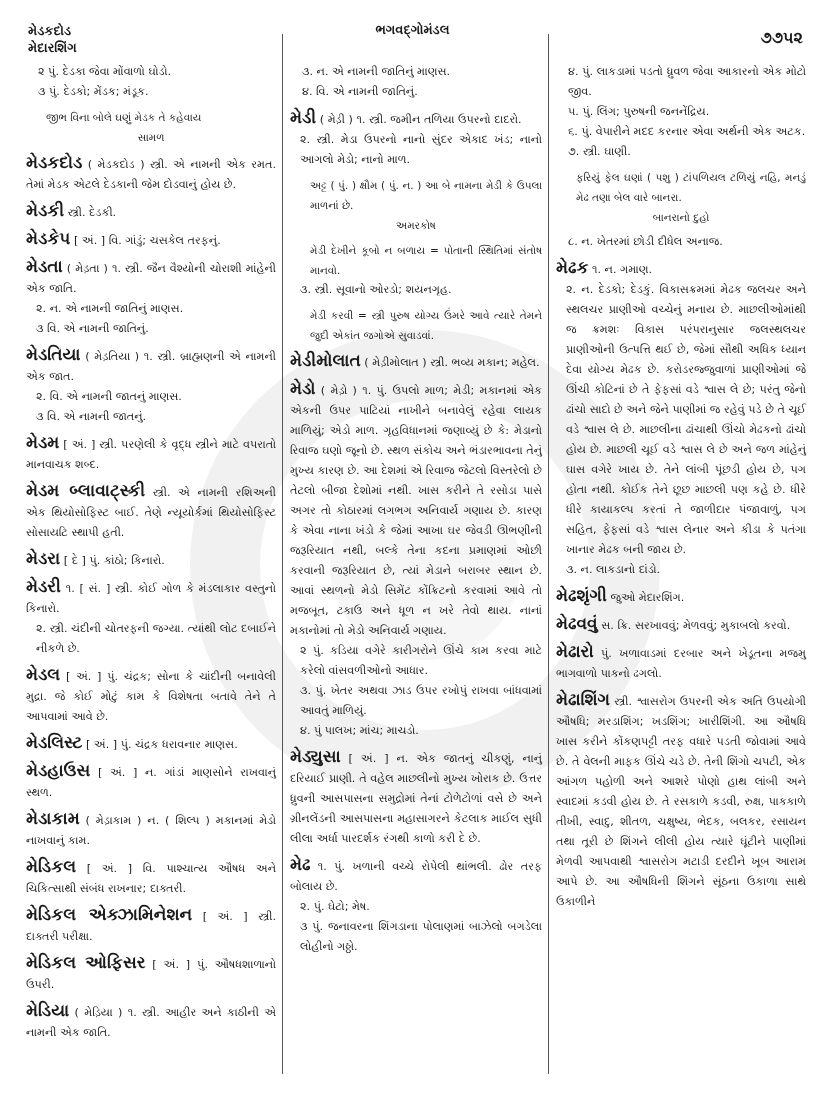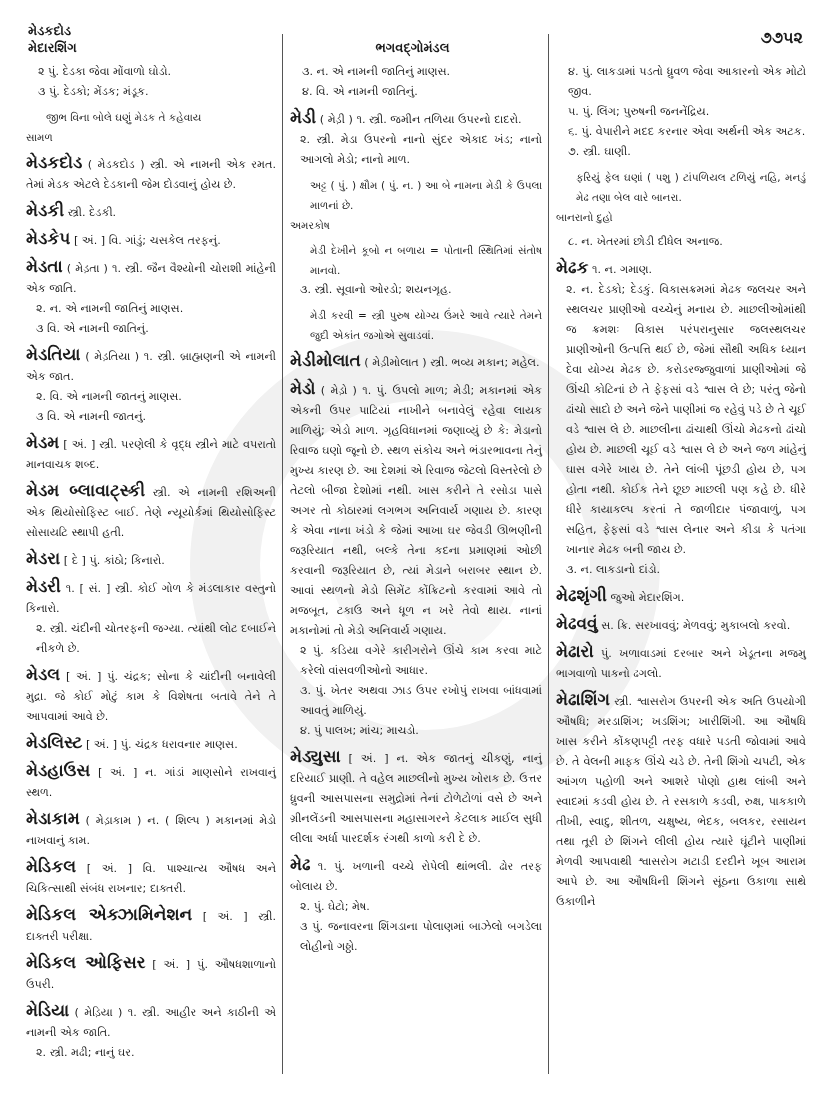--- a/index.html
+++ b/index.html
@@ -4,34 +4,34 @@
 <style>
   html, body { margin:0; padding:0; background:#ffffff; }
   body { width:825px; height:1099px; position:relative; overflow:hidden;
          font-family:"DejaVu Sans", sans-serif; color:#1a1a1a; }
   .watermark { position:absolute; left:190px; top:330px; width:470px; height:470px;
                border-radius:50%; border:70px solid #f1f1f1; box-sizing:border-box; z-index:0; }
   .watermark2 { position:absolute; left:330px; top:470px; width:190px; height:190px;
                border-radius:50%; background:#f6f6f6; z-index:0; }
   .header { position:absolute; top:22px; left:0; width:825px; height:40px; z-index:2; }
   .guide { position:absolute; left:28px; top:0; font-weight:bold; font-size:13px; line-height:17px; }
-  .title { position:absolute; left:0; width:825px; top:18px; text-align:center; font-weight:bold; font-size:13px; }
+  .title { position:absolute; left:0; width:825px; top:0; text-align:center; font-weight:bold; font-size:13px; }
   .pageno { position:absolute; right:22px; top:6px; font-weight:bold; font-size:16px; }
   .cols { position:absolute; top:62px; left:0; width:723px; height:1030px; z-index:2; }
   .col { position:absolute; top:0; font-size:11.2px; line-height:20px; }
   .col1 { left:26px; width:250px; }
   .col2 { left:290px; width:252px; }
   .col3 { left:556px; width:250px; }
   .divider { position:absolute; top:34px; width:1px; background:#555; height:1040px; z-index:2; }
   .entry { margin-bottom:5px; text-align:justify; }
   .hw { font-weight:bold; font-size:17px; }
   .line { padding-left:12px; }
   .sense { padding-left:10px; }
   .quote { padding-left:20px; font-size:10.5px; }
-  .quote-src { text-align:left; font-size:10.5px; }
+  .quote-src { text-align:center; font-size:10.5px; }
 </style>
 </head>
 <body>
 
 <div class="watermark"></div>
 <div class="watermark2"></div>
 
 <div class="header">
   <div class="guide">
     <div>મેડકદોડ</div>
@@ -102,21 +102,20 @@
         <div><span class="hw">મેડિકલ</span> <span>[ અં. ] વિ. પાશ્ચાત્ય ઔષધ અને ચિકિત્સાથી સંબંધ રાખનાર; દાક્તરી.</span></div>
       </div>
       <div class="entry">
         <div><span class="hw">મેડિકલ એક્ઝામિનેશન</span> <span>[ અં. ] સ્ત્રી. દાક્તરી પરીક્ષા.</span></div>
       </div>
       <div class="entry">
         <div><span class="hw">મેડિકલ ઓફિસર</span> <span>[ અં. ] પું. ઔષધશાળાનો ઉપરી.</span></div>
       </div>
       <div class="entry">
         <div><span class="hw">મેડિયા</span> <span>( મેડ઼િયા ) ૧. સ્ત્રી. આહીર અને કાઠીની એ નામની એક જાતિ.</span></div>
-        <div class="sense">૨. સ્ત્રી. મઢી; નાનું ઘર.</div>
       </div>
     </div>
   <div class="col col2">
       <div class="entry">
         <div class="line">૩. ન. એ નામની જાતિનું માણસ.</div>
         <div class="line">૪. વિ. એ નામની જાતિનું.</div>
       </div>
       <div class="entry">
         <div><span class="hw">મેડી</span> <span>( મેડ઼ી ) ૧. સ્ત્રી. જમીન તળિયા ઉપરનો દાદરો.</span></div>
         <div class="sense">૨. સ્ત્રી. મેડા ઉપરનો નાનો સુંદર એકાદ ખંડ; નાનો આગલો મેડો; નાનો માળ.</div>

